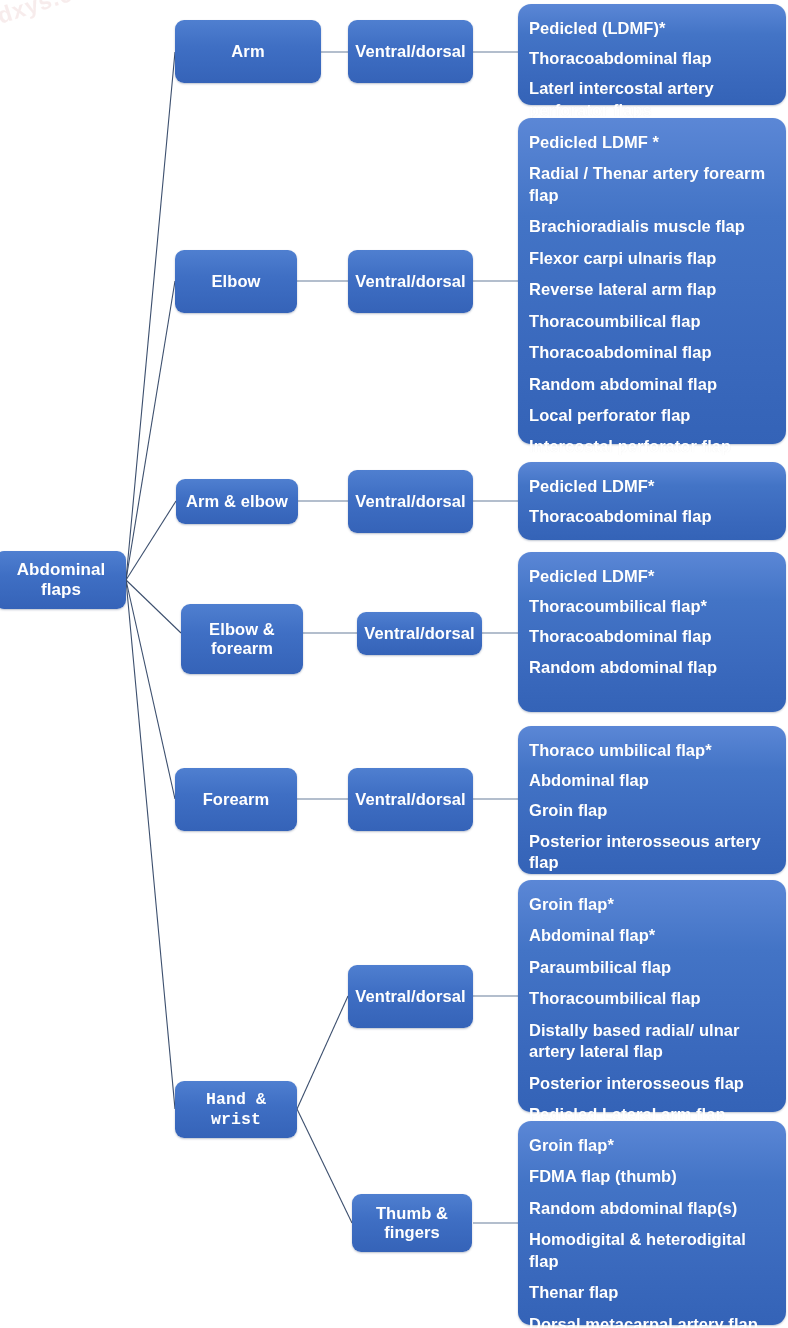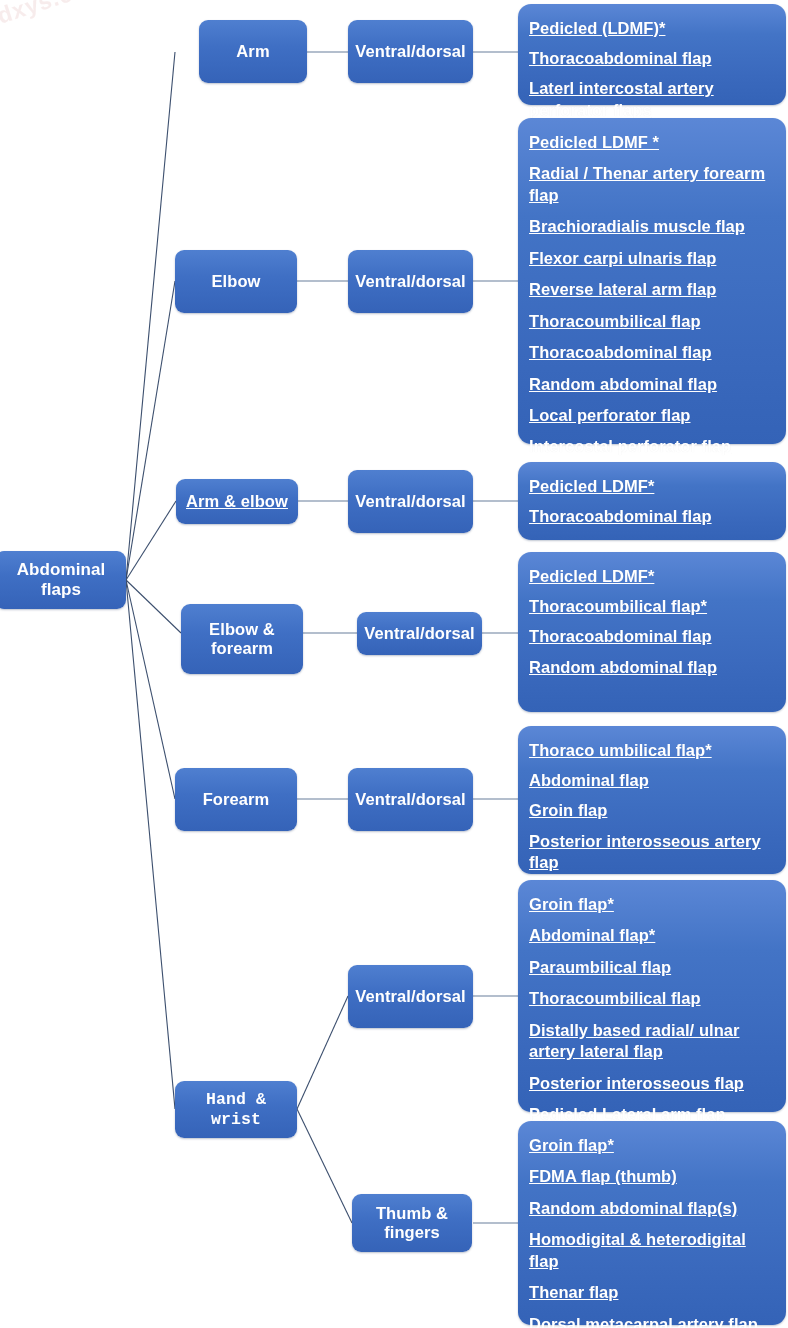--- a/index.html
+++ b/index.html
@@ -67,21 +67,20 @@
     position:absolute;
     box-sizing:border-box;
     border-radius:13px;
     color:#ffffff;
     background:linear-gradient(180deg,#5b87d6 0%,#4374c6 30%,#3a69bd 72%,#3463b7 100%);
     box-shadow:0 1px 2px rgba(30,50,90,.28);
     padding:9px 12px 9px 11px;
     display:flex;
     flex-direction:column;
     justify-content:flex-start;
-    text-decoration:underline;
   }
   .panel .row{
     font-weight:bold;
     font-size:16.5px;
     line-height:1.30;
     margin:5px 0;
     letter-spacing:.05px;
     text-shadow:0 0 1px rgba(0,0,0,.08);
   }
   .panel.loose .row{margin:4.5px 0;}
@@ -117,21 +116,21 @@
     <line class="flat" x1="482" y1="633" x2="518" y2="633"></line>
     <line class="flat" x1="473" y1="799" x2="518" y2="799"></line>
     <line class="flat" x1="473" y1="996" x2="518" y2="996"></line>
     <line class="flat" x1="473" y1="1223" x2="518" y2="1223"></line>
   </svg>
 
   <div class="node root" style="left:-4px;top:551px;width:130px;height:58px;">
     <span>Abdominal flaps</span>
   </div>
 
-  <div class="node" style="left:175px;top:20px;width:108px;height:63px;margin-left:24px;">
+  <div class="node" style="left:175px;top:20px;width:146px;height:63px;">
     <span>Arm</span>
   </div>
   <div class="node" style="left:348px;top:20px;width:125px;height:63px;">
     <span>Ventral/dorsal</span>
   </div>
   <div class="panel loose" style="left:518px;top:4px;width:268px;height:101px;">
     <div class="row">Pedicled (LDMF)*</div>
     <div class="row">Thoracoabdominal flap</div>
     <div class="row">Laterl intercostal artery perforator flaps</div>
   </div>
@@ -148,21 +147,21 @@
     <div class="row">Brachioradialis muscle flap</div>
     <div class="row">Flexor carpi ulnaris flap</div>
     <div class="row">Reverse lateral arm flap</div>
     <div class="row">Thoracoumbilical flap</div>
     <div class="row">Thoracoabdominal flap</div>
     <div class="row">Random abdominal flap</div>
     <div class="row">Local perforator flap</div>
     <div class="row">Intercostal perforator flap</div>
   </div>
 
-  <div class="node" style="left:176px;top:479px;width:122px;height:45px;text-decoration:underline;">
+  <div class="node" style="left:176px;top:479px;width:122px;height:45px;">
     <span>Arm &amp; elbow</span>
   </div>
   <div class="node" style="left:348px;top:470px;width:125px;height:63px;">
     <span>Ventral/dorsal</span>
   </div>
   <div class="panel loose" style="left:518px;top:462px;width:268px;height:78px;">
     <div class="row">Pedicled LDMF*</div>
     <div class="row">Thoracoabdominal flap</div>
   </div>
 

